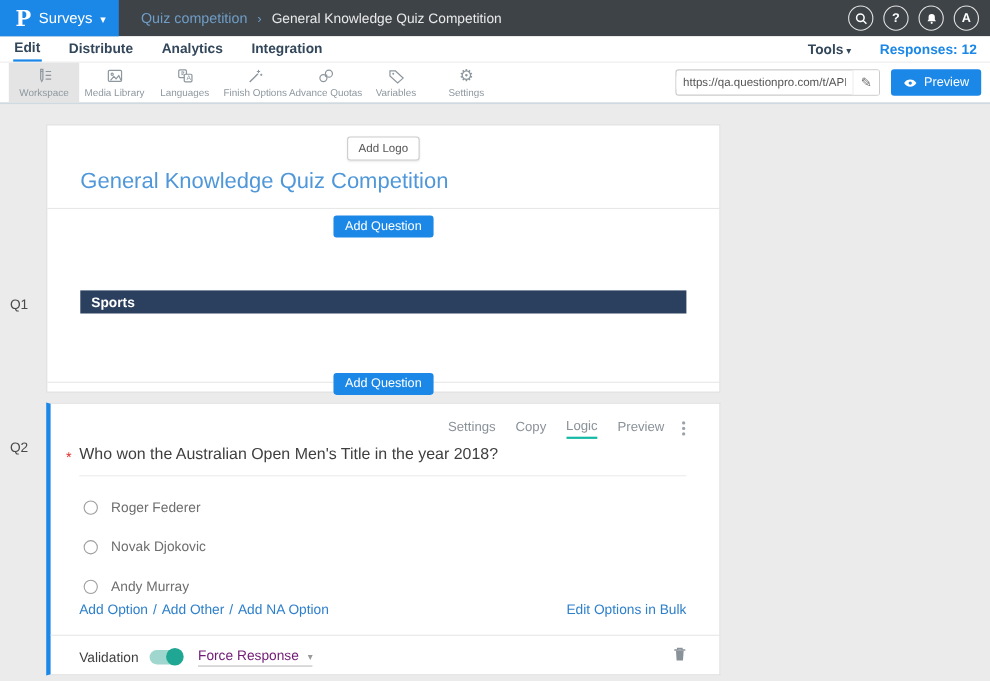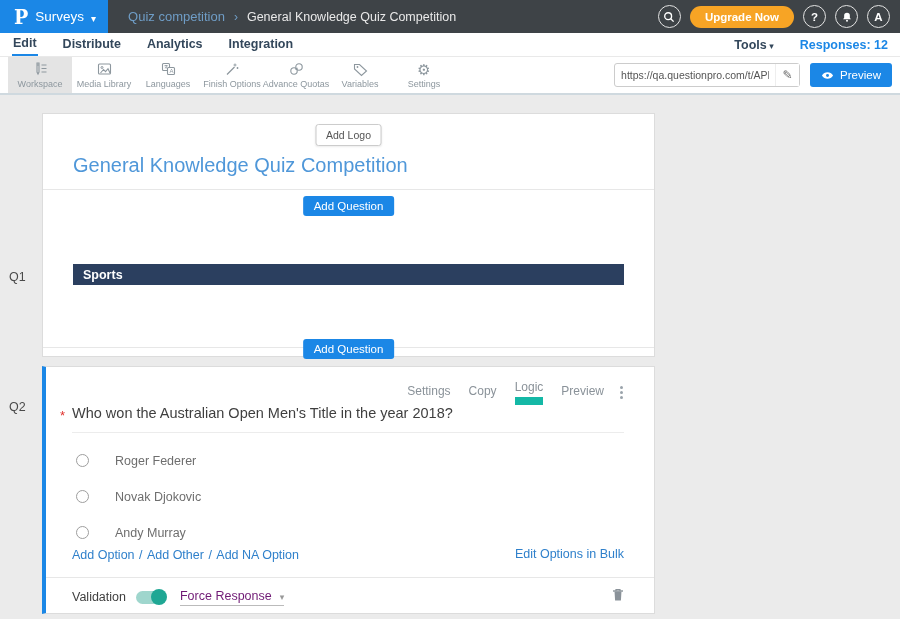--- a/index.html
+++ b/index.html
@@ -80,28 +80,28 @@
     border-top:1px solid #e7e7e7; }
   .add-q-mid { position:absolute; top:1px; left:50%; transform:translateX(-50%); }
   .break-btns { position:absolute; top:2px; right:14px; display:flex; gap:6px; }
   .mini-btn { background:#fff; border:1px solid #d0d0d0; border-radius:2px;
     padding:1px 7px 2px; font-size:10px; color:#555; cursor:pointer; display:flex;
     align-items:center; gap:4px; }
 
   
   .q2-actions { position:absolute; top:13px; right:30px; display:flex; align-items:center; gap:18px; }
   .q2-action { font-size:12px; color:#8a9299; cursor:pointer; padding-bottom:3px; }
-  .q2-action.active { border-bottom:8px solid #14b8a6; }
+  .q2-action.active { border-bottom:2px solid #14b8a6; }
   .kebab { width:4px; cursor:pointer; display:flex; flex-direction:column; gap:2px; margin-left:-2px; }
   .kebab i { width:3px; height:3px; border-radius:50%; background:#9aa3ab; }
   .req-star { position:absolute; top:41px; left:14px; color:#e0312d; font-size:13px; }
   .q2-question { position:absolute; top:38px; left:26px; width:552px;
     border-bottom:1px solid #ececec; padding-bottom:11px; font-size:14.5px; color:#3f3f3f; cursor:text; }
   .options { position:absolute; top:87px; left:30px; }
-  .opt-row { display:flex; align-items:flex-start; gap:26px; height:14px; margin-bottom:22px; }
+  .opt-row { display:flex; align-items:flex-end; gap:12px; height:14px; margin-bottom:22px; }
   .radio { width:13px; height:13px; border:1.5px solid #9e9e9e; border-radius:50%;
     background:#fff; cursor:pointer; flex:none; }
   .opt-text { font-size:12.5px; color:#6e6e6e; cursor:text; }
   .links-row { position:absolute; top:178px; left:26px; right:30px; display:flex;
     justify-content:space-between; align-items:center; }
   .blue-link { color:#2f80cb; font-size:12.5px; cursor:pointer; }
   .link-sep { color:#2f80cb; font-size:12.5px; }
   .d2 { top:210px; }
   .validation-row { position:absolute; top:221px; left:26px; right:30px; display:flex;
     align-items:center; }
@@ -129,21 +129,20 @@
     <span class="crumb-sep">›</span>
     <span class="crumb-current">General Knowledge Quiz Competition</span>
   </div>
   <div class="topbar-right">
     <div class="circle-btn">
       <svg width="12" height="12" viewBox="0 0 14 14">
           <circle cx="6" cy="6" r="4" fill="none" stroke="#fff" stroke-width="1.6"></circle>
           <path d="M9 9l3.4 3.4" stroke="#fff" stroke-width="1.6"></path>
         </svg>
     </div>
-    <button class="upgrade-btn">Upgrade Now</button>
     <div class="circle-btn">?</div>
     <div class="circle-btn">
       <svg width="12" height="12" viewBox="0 0 16 16">
           <path d="M8 2.2a3.8 3.8 0 0 1 3.8 3.8v3l1.4 2H2.8l1.4-2V6A3.8 3.8 0 0 1 8 2.2z" fill="#fff"></path>
           <circle cx="8" cy="13" r="1.3" fill="#fff"></circle>
         </svg>
     </div>
     <div class="circle-btn">A</div>
   </div>
 </div>

